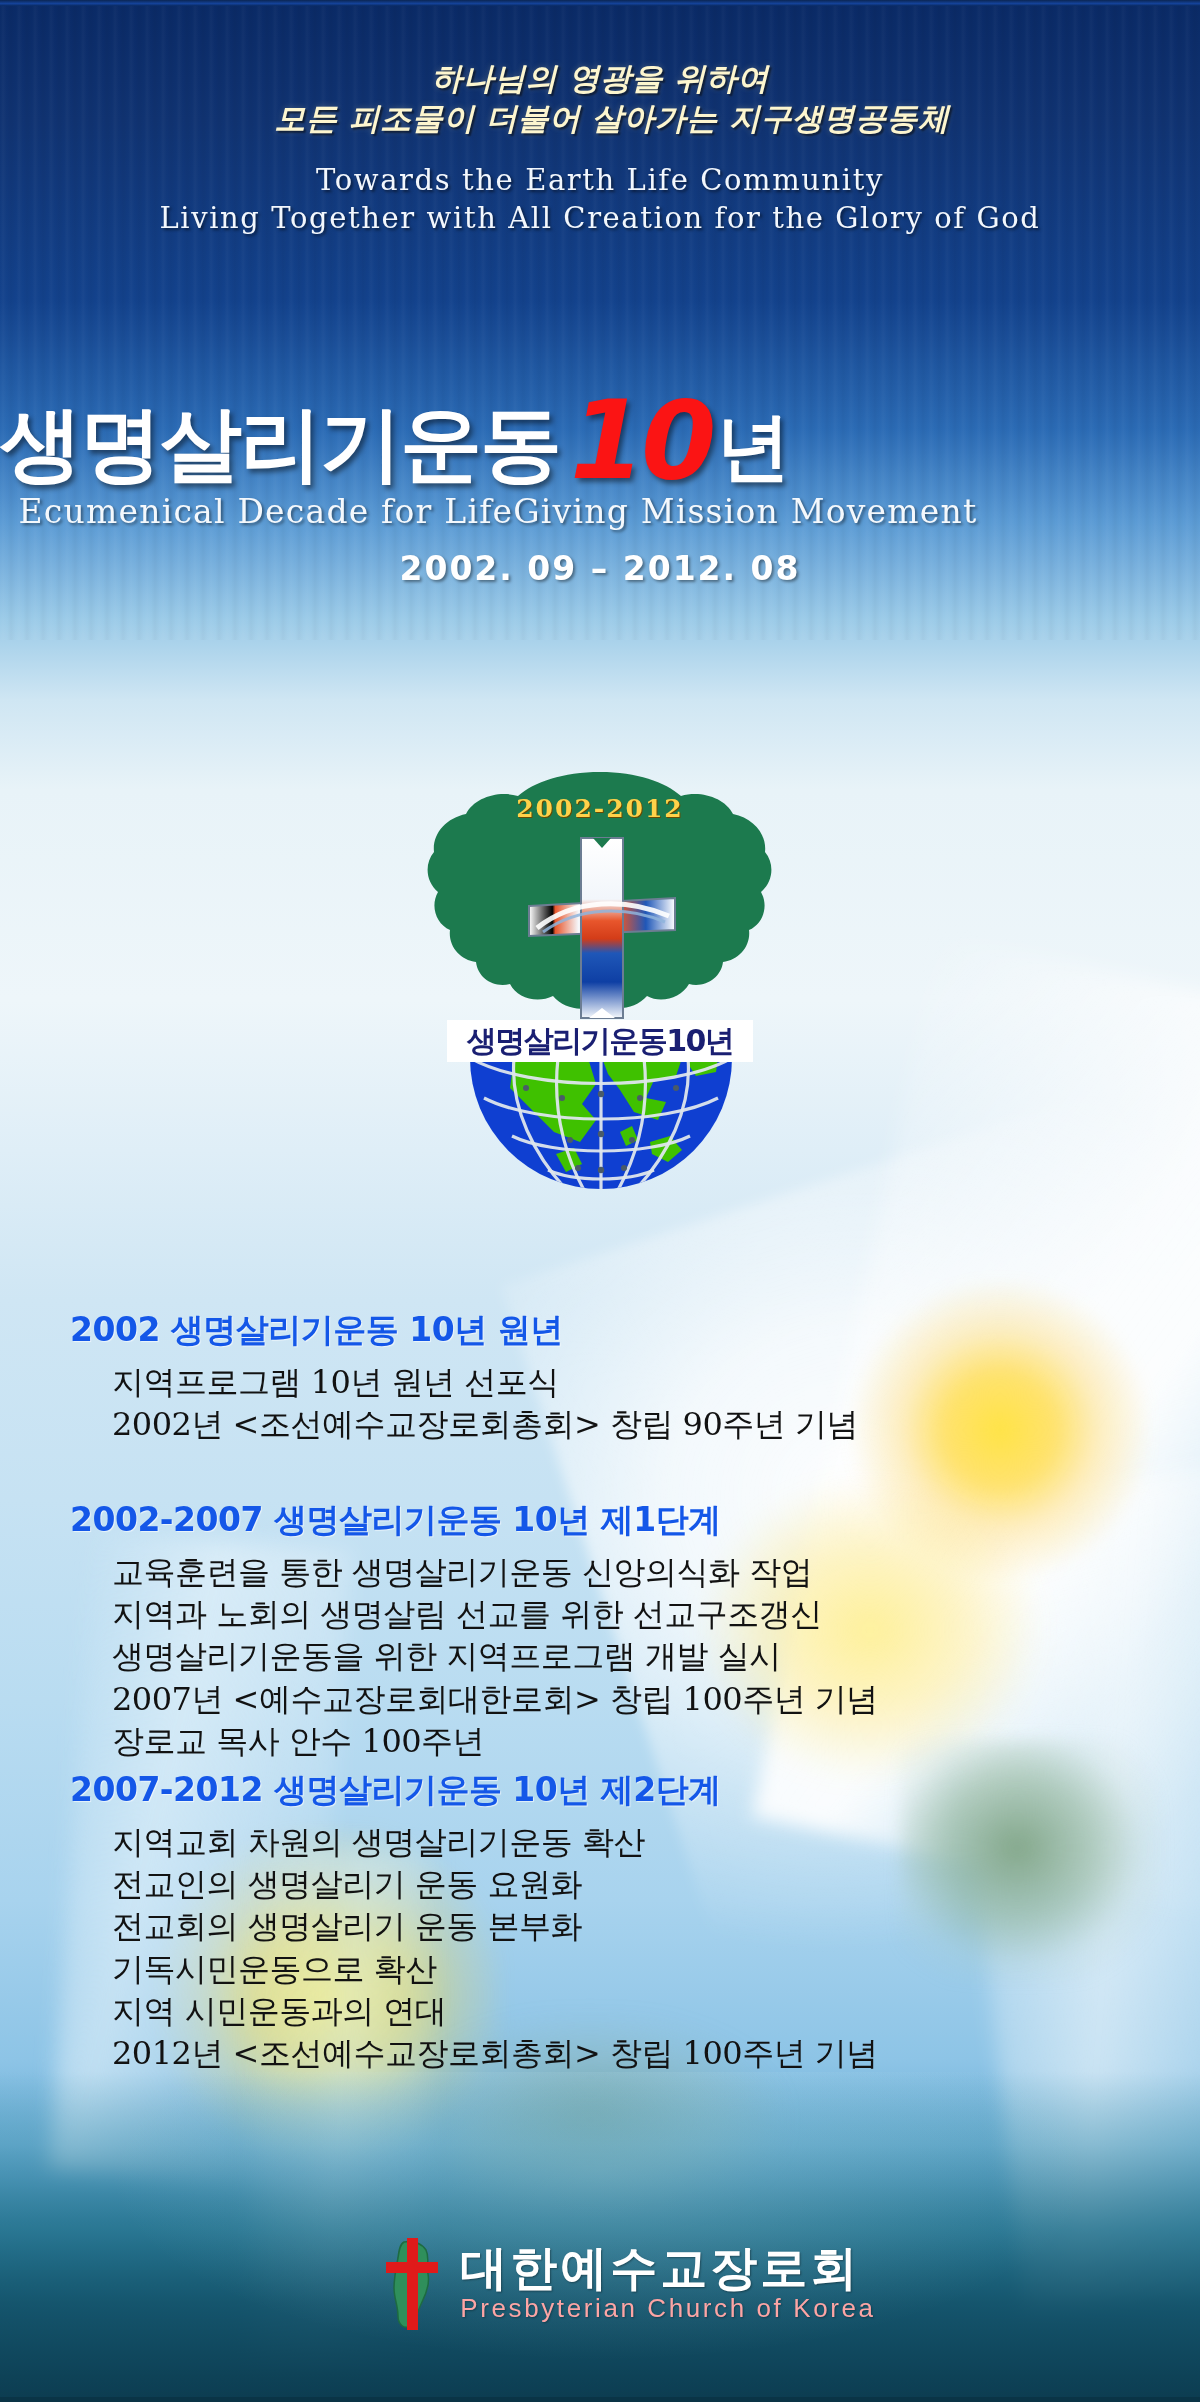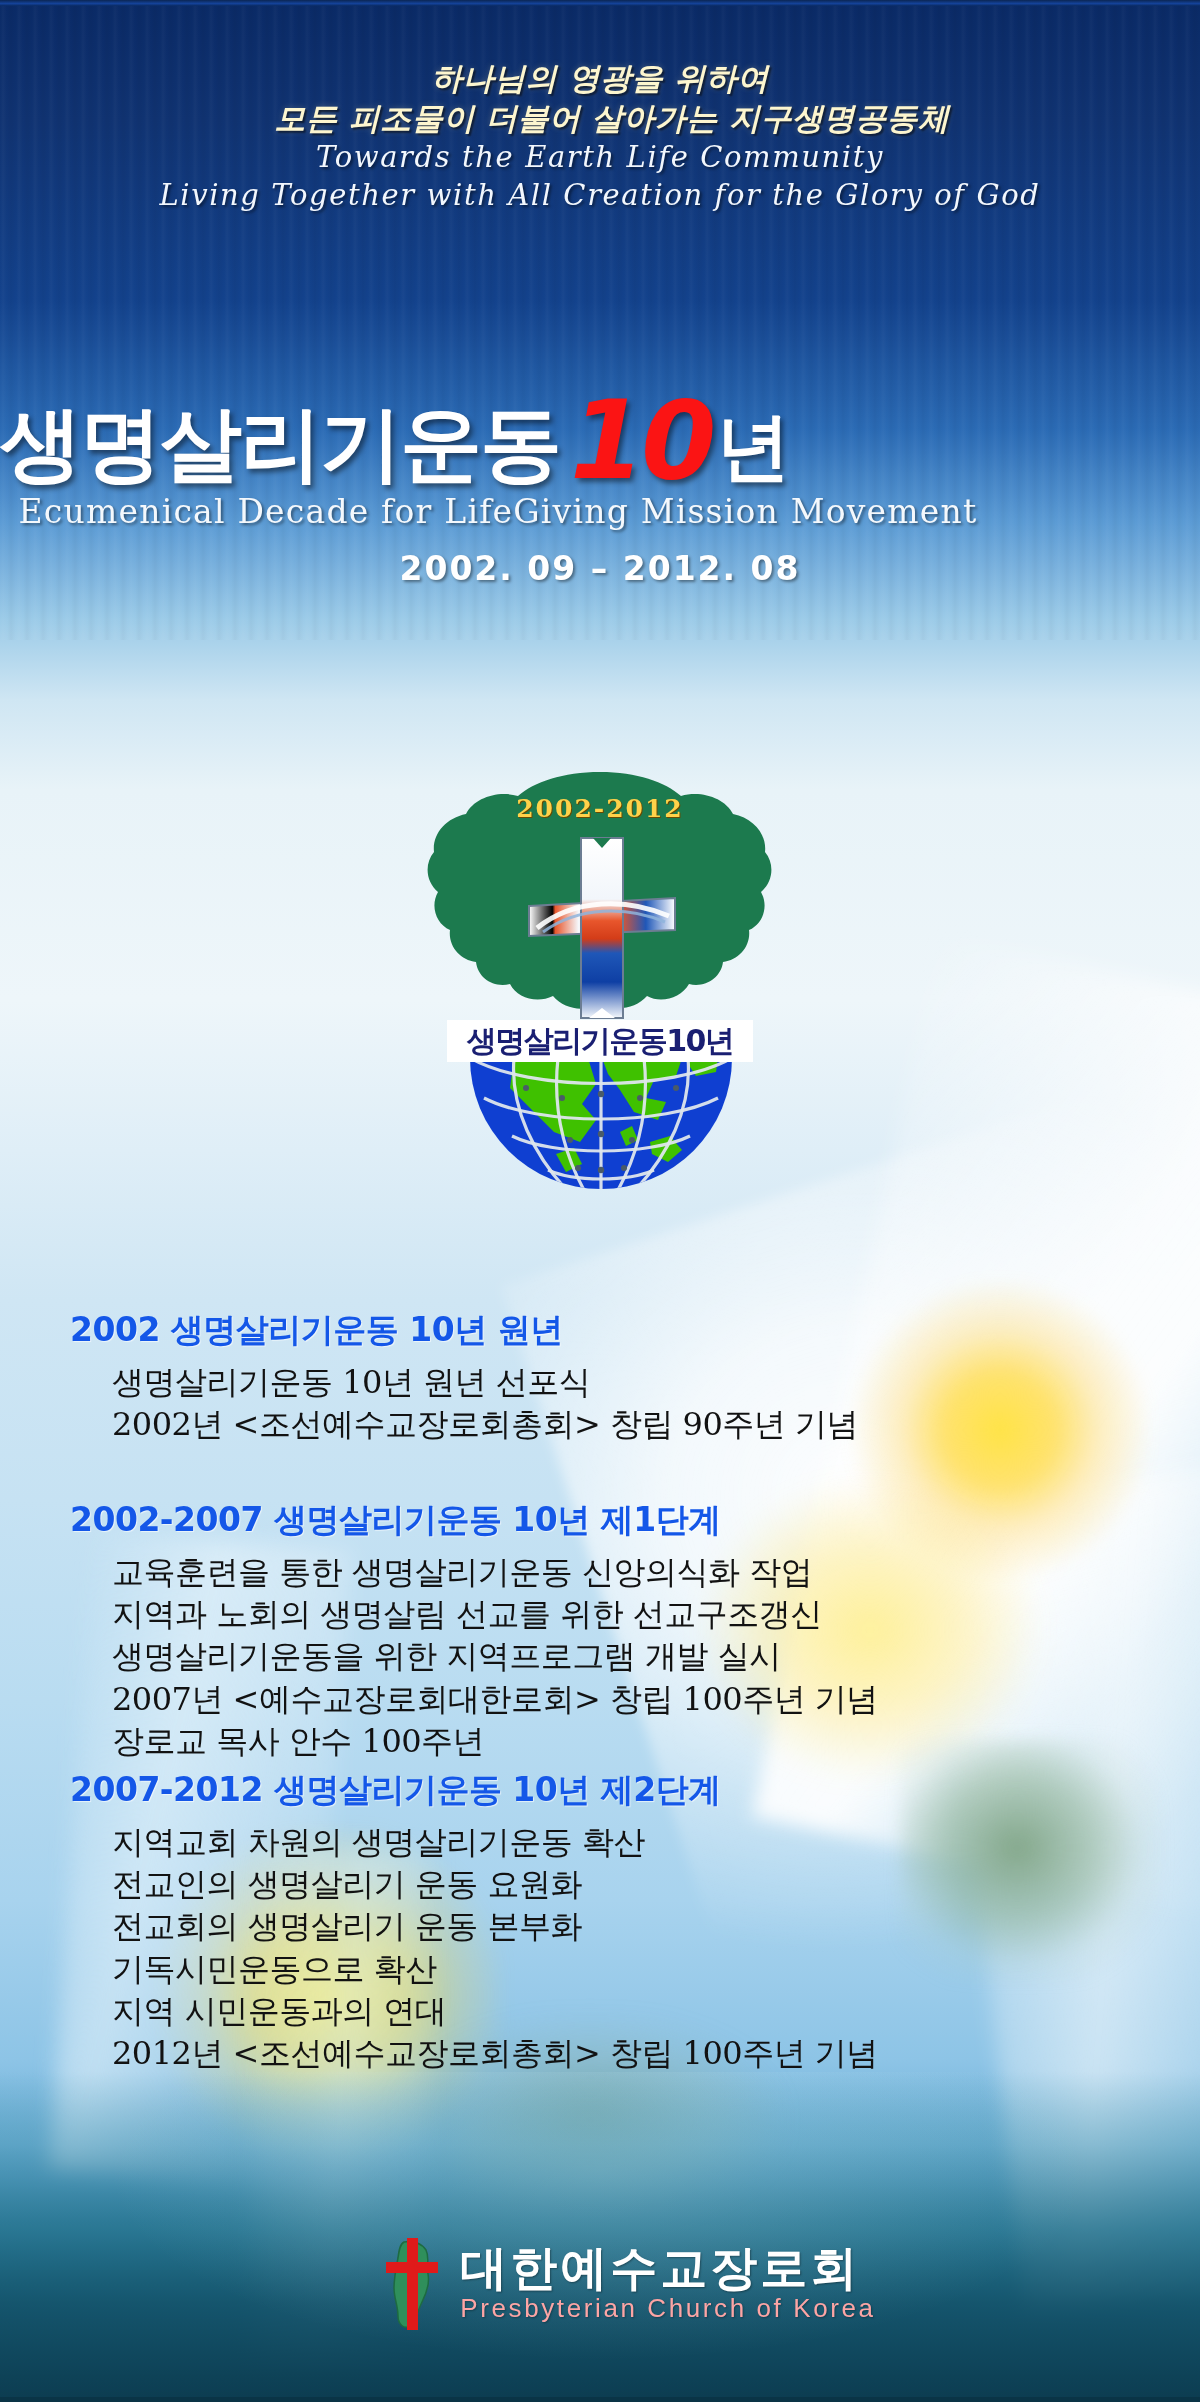--- a/index.html
+++ b/index.html
@@ -139,24 +139,24 @@
     text-shadow:2px 2px 2px rgba(0,0,0,.55), 0 0 6px rgba(255,240,170,.25);
     white-space:nowrap;
   }
   #slogan-kr-1{top:58px;font-size:31px;}
   #slogan-kr-2{top:98px;font-size:31px;padding-left:12px;}
 
   .en-slogan{
     position:absolute;left:0;width:1200px;text-align:center;
     color:#f2f7fd;
     font-family:"DejaVu Serif","Liberation Serif",serif;
-    font-style:italic;
     letter-spacing:1.6px;
     text-shadow:2px 2px 3px rgba(0,0,0,.5);
     white-space:nowrap;
+    margin-top:23px;
   }
   #slogan-en-1{top:140px;font-size:29px;}
   #slogan-en-2{top:178px;font-size:29px;}
 
   
   .title-row{
     position:absolute;left:0;top:372px;width:1200px;
     display:flex;align-items:baseline;justify-content:flex-start;
     white-space:nowrap;
   }
@@ -397,21 +397,21 @@
             <circle cx="154" cy="110" r="3"></circle>
               <circle cx="131" cy="144" r="3.2"></circle>
           </g>
         </g>
       </svg>
     </div>
 
     <div class="section" style="top:1308px">
       <div class="sec-head headpad">2002  생명살리기운동  10년  원년</div>
       <div style="height:8px"></div>
-      <div class="sec-line indent">생명살리기운동  10년  원년  선포식</div>
+      <div class="sec-line indent">지역프로그램  10년  원년  선포식</div>
       <div class="sec-line indent">2002년 &lt;조선예수교장로회총회&gt; 창립  90주년  기념</div>
     </div>
 
     <div class="section" style="top:1498px">
       <div class="sec-head headpad">2002-2007  생명살리기운동  10년  제1단계</div>
       <div style="height:8px"></div>
       <div class="sec-line indent">교육훈련을  통한  생명살리기운동  신앙의식화  작업</div>
       <div class="sec-line indent">지역과  노회의  생명살림  선교를  위한  선교구조갱신</div>
       <div class="sec-line indent">생명살리기운동을  위한  지역프로그램  개발  실시</div>
       <div class="sec-line indent">2007년 &lt;예수교장로회대한로회&gt; 창립  100주년  기념</div>

